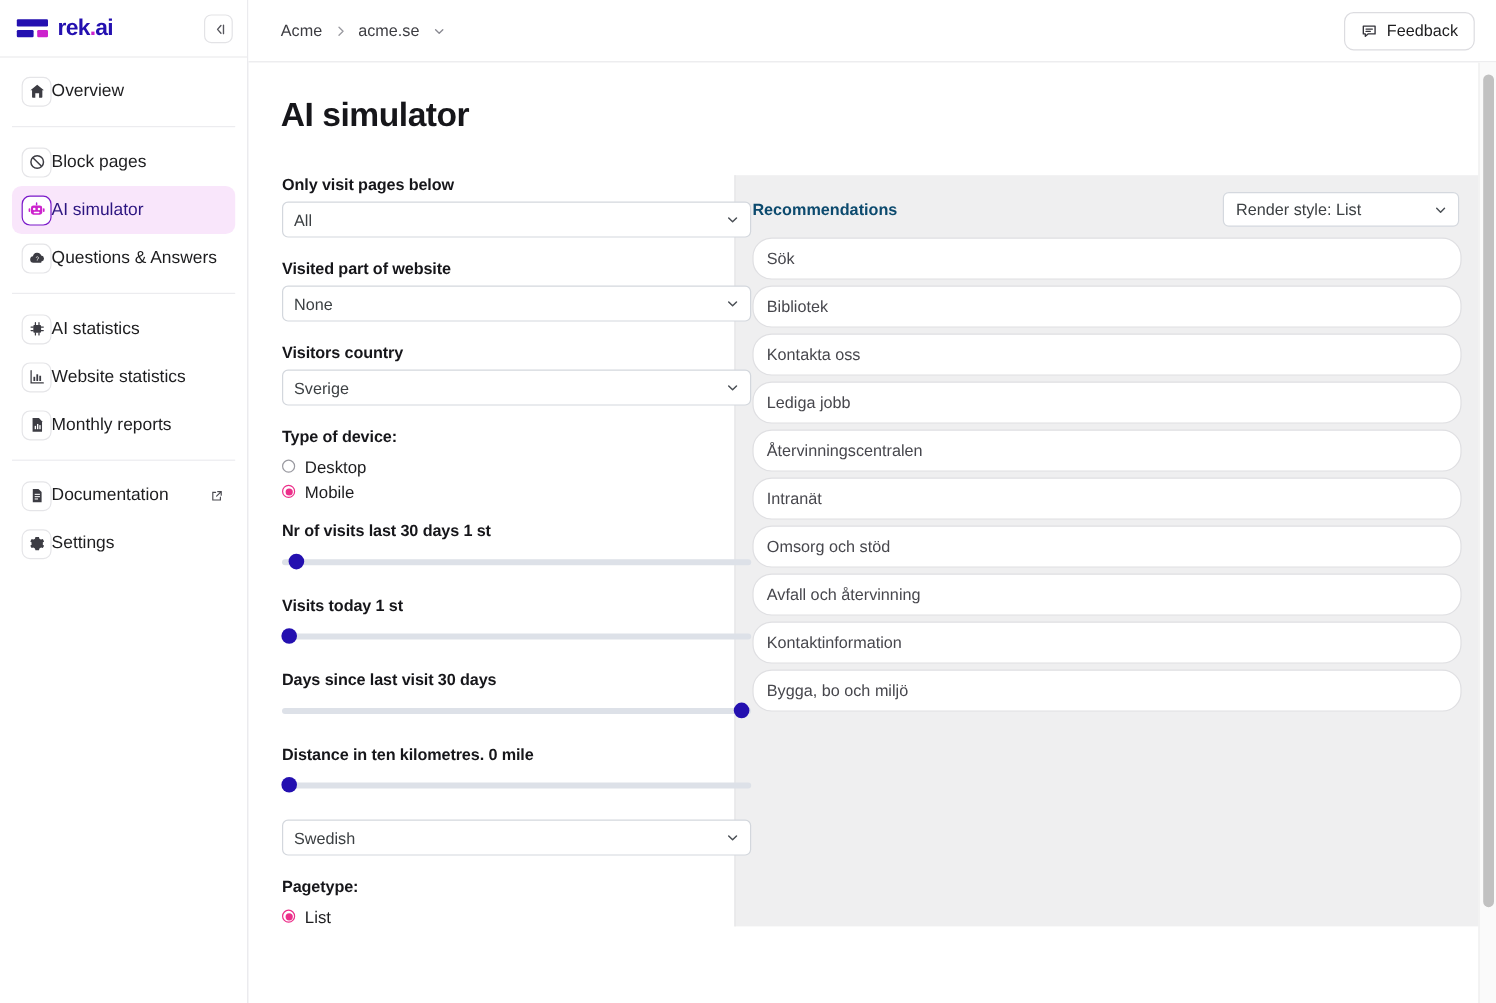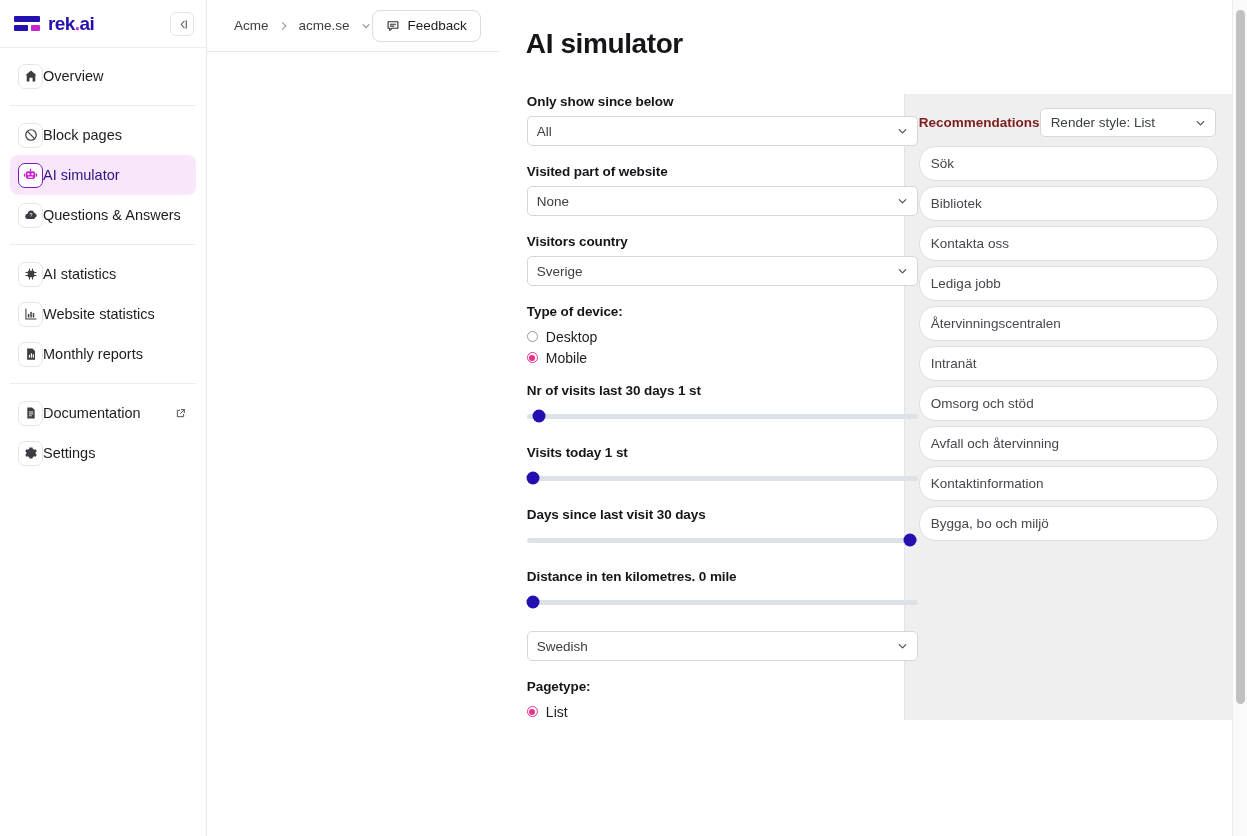--- a/index.html
+++ b/index.html
@@ -67,21 +67,21 @@
     border: 1px solid #e5e5e8; border-radius: 7px;
     background: #fff;
     display: flex; align-items: center; justify-content: center;
     color: #3c3c43;
   }
   .nav-item.active .nav-ico { border-color: #7a18c9; }
   .nav-label { white-space: nowrap; }
   .ext-ico { position: absolute; right: 10px; color: #4a4a50; display: flex; }
 
   
-  .main { flex: 1; display: flex; flex-direction: row; height: 836px; min-width: 0; }
+  .main { flex: 1; display: flex; flex-direction: column; height: 836px; min-width: 0; }
   .topbar {
     height: 52px; flex: 0 0 52px;
     border-bottom: 1px solid #e9e9ec;
     display: flex; align-items: center;
     padding: 0 18px 0 27px;
     background: #fff;
   }
   .crumbs { display: flex; align-items: center; gap: 9px; font-size: 13.5px; color: #3d3d42; }
   .crumb { cursor: pointer; }
   .crumb-sep { color: #9b9ba1; display: flex; }
@@ -160,21 +160,21 @@
     flex: 1; margin-left: 0;
     background: #efeff0;
     border-left: 1px solid #e4e4e6;
     padding: 14px 14px 14px 14px;
     min-width: 0;
   }
   .rec-head {
     display: flex; align-items: center; justify-content: space-between;
     margin-bottom: 9px; padding-right: 2px;
   }
-  .rec-title { font-size: 13.5px; font-weight: 700; color: #7f1d1d; }
+  .rec-title { font-size: 13.5px; font-weight: 700; color: #0c4a6e; }
   .render-select {
     position: relative; width: 197px; height: 29px;
     border: 1px solid #d4d8de; border-radius: 5px; background: #fff;
     display: flex; align-items: center; padding: 0 26px 0 10px;
     font-size: 13.5px; color: #3c4043; cursor: pointer;
   }
   .render-select .caret {
     position: absolute; right: 8px; top: 50%; transform: translateY(-50%);
     color: #4b5056; display: flex; pointer-events: none;
   }
@@ -381,21 +381,21 @@
     <div class="content">
       <div class="content-inner">
 
         <h1 class="page-title">AI simulator</h1>
 
         <div class="panes">
 
           <section class="left-pane">
 
             <div class="field">
-              <div class="field-label">Only show since below</div>
+              <div class="field-label">Only visit pages below</div>
               <div class="select">
                 <span>All</span>
                 <span class="caret">
                   <svg width="13" height="13" viewBox="0 0 16 16" fill="none" stroke="#4b5056" stroke-width="1.5">
                       <path d="M4 6.3L8 10.3l4-4" stroke-linecap="round" stroke-linejoin="round"></path>
                     </svg>
                 </span>
               </div>
             </div>
 

